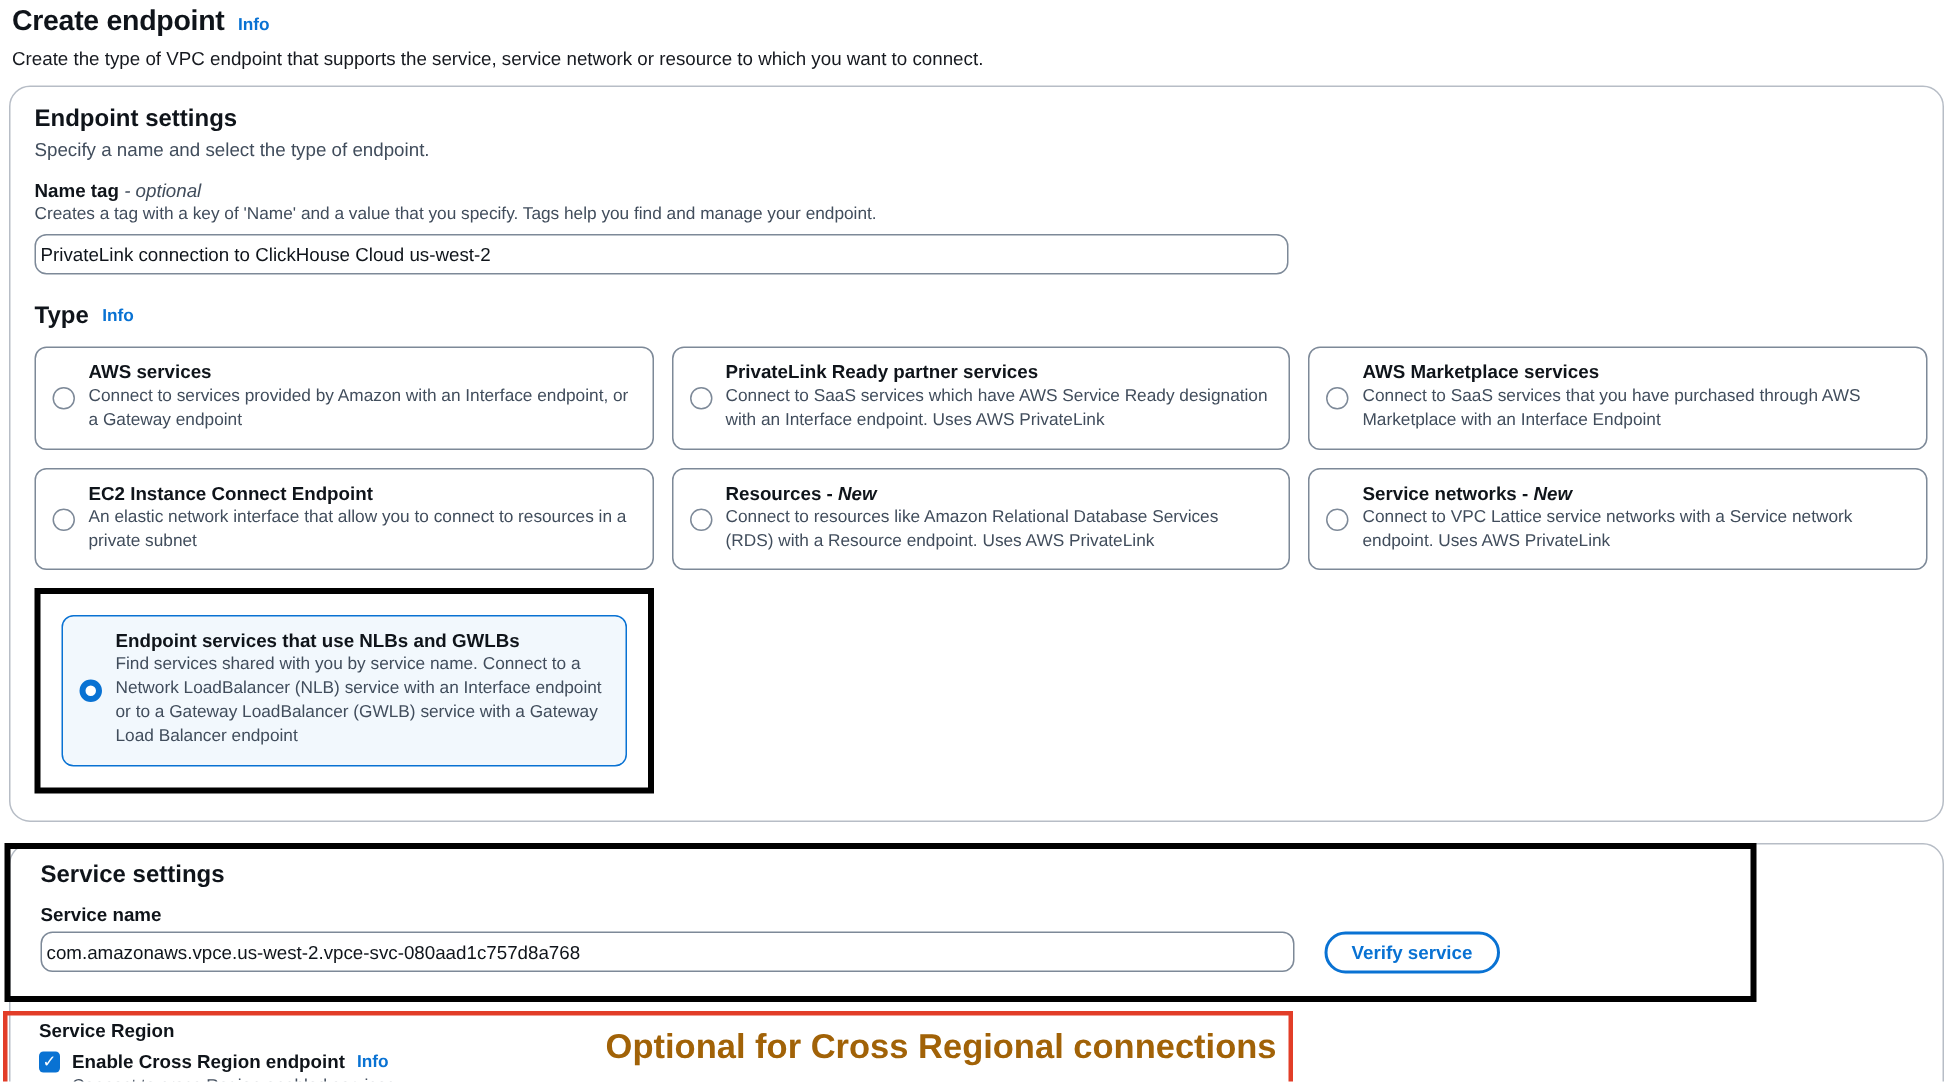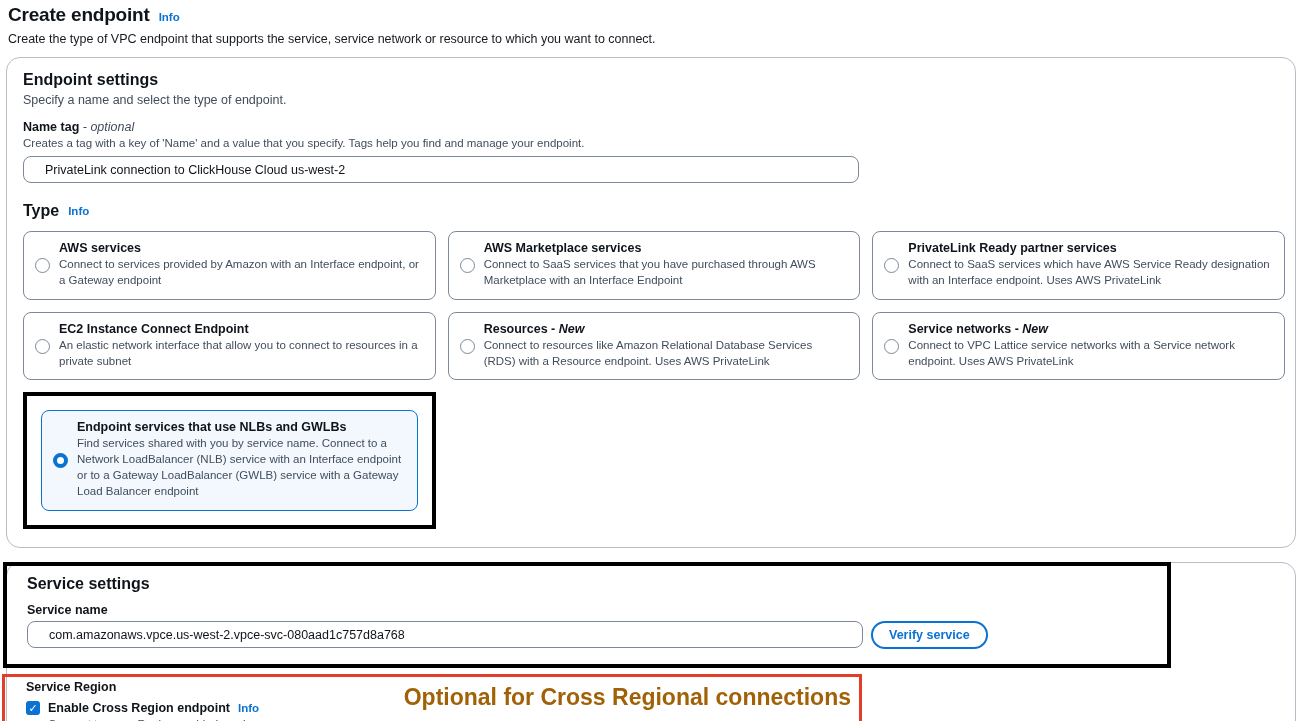--- a/index.html
+++ b/index.html
@@ -24,21 +24,21 @@
     padding: 13px 16px 18px; width: 1290px;
   }
   .card h2 { font-size: 16px; font-weight: bold; }
   .card-sub { font-size: 12.5px; color: #414d5c; margin-top: 4px; }
 
   .field-label { font-size: 12.5px; font-weight: bold; margin-top: 13px; }
   .optional { font-weight: normal; font-style: italic; color: #414d5c; }
   .field-help { font-size: 11.5px; color: #414d5c; margin: 3px 0 7px; }
   .text-input {
     width: 836px; height: 27px; border: 1.5px solid #7d8998; border-radius: 8px;
-    padding: 0 21px; font-size: 12.5px; font-family: inherit; color: #0f141a; background: #fff;
+    padding: 0 3px; font-size: 12.5px; font-family: inherit; color: #0f141a; background: #fff;
     display: block;
   }
 
   .type-row { display: flex; align-items: center; gap: 9px; margin-top: 19px; }
   .type-title { font-size: 16px; font-weight: bold; }
   .type-sub { font-size: 11.5px; color: #414d5c; margin-top: 3px; }
 
   
   .options { display: grid; grid-template-columns: 1fr 1fr 1fr; gap: 12px; margin-top: 11px; width: 1262px; }
   .option {
@@ -52,21 +52,21 @@
   .option.selected .radio { border: 4.5px solid #0972d3; }
   .black-wrap { border: 4px solid #000; padding: 14px; }
   .new-suffix { font-style: italic; }
 
   
   .card2 { margin-top: 14px; height: 267px; position: relative; }
   .black-box {
     border: 4px solid #000; width: 1168px; margin: -14px 0 0 -20px;
     padding: 9px 0 15px 20px; background: transparent;
   }
-  .name-row { display: flex; align-items: center; gap: 8px; margin-top: 4px; }
+  .name-row { display: flex; align-items: center; gap: 20px; margin-top: 4px; }
   .verify-btn {
     border: 2px solid #0972d3; color: #0972d3; background: #fff; font-family: inherit;
     font-size: 12.5px; font-weight: bold; border-radius: 16px; padding: 5px 16px; cursor: pointer; white-space: nowrap;
   }
 
   .red-box {
     border: 3px solid #e23d28; width: 860px; margin: 6px 0 0 -21px;
     padding: 3px 0 12px 21px; position: relative;
   }
   .region-label { font-size: 12.5px; font-weight: bold; }
@@ -115,30 +115,30 @@
         <span class="radio"></span>
         <div>
           <div class="option-title">AWS services</div>
           <div class="option-desc">Connect to services provided by Amazon with an Interface endpoint, or a Gateway endpoint</div>
         </div>
       </div>
 
       <div class="option">
         <span class="radio"></span>
         <div>
+          <div class="option-title">PrivateLink Ready partner services</div>
+          <div class="option-desc">Connect to SaaS services which have AWS Service Ready designation with an Interface endpoint. Uses AWS PrivateLink</div>
+        </div>
+      </div>
+
+      <div class="option">
+        <span class="radio"></span>
+        <div>
           <div class="option-title">AWS Marketplace services</div>
           <div class="option-desc">Connect to SaaS services that you have purchased through AWS Marketplace with an Interface Endpoint</div>
-        </div>
-      </div>
-
-      <div class="option">
-        <span class="radio"></span>
-        <div>
-          <div class="option-title">PrivateLink Ready partner services</div>
-          <div class="option-desc">Connect to SaaS services which have AWS Service Ready designation with an Interface endpoint. Uses AWS PrivateLink</div>
         </div>
       </div>
 
       <div class="option">
         <span class="radio"></span>
         <div>
           <div class="option-title">EC2 Instance Connect Endpoint</div>
           <div class="option-desc">An elastic network interface that allow you to connect to resources in a private subnet</div>
         </div>
       </div>

